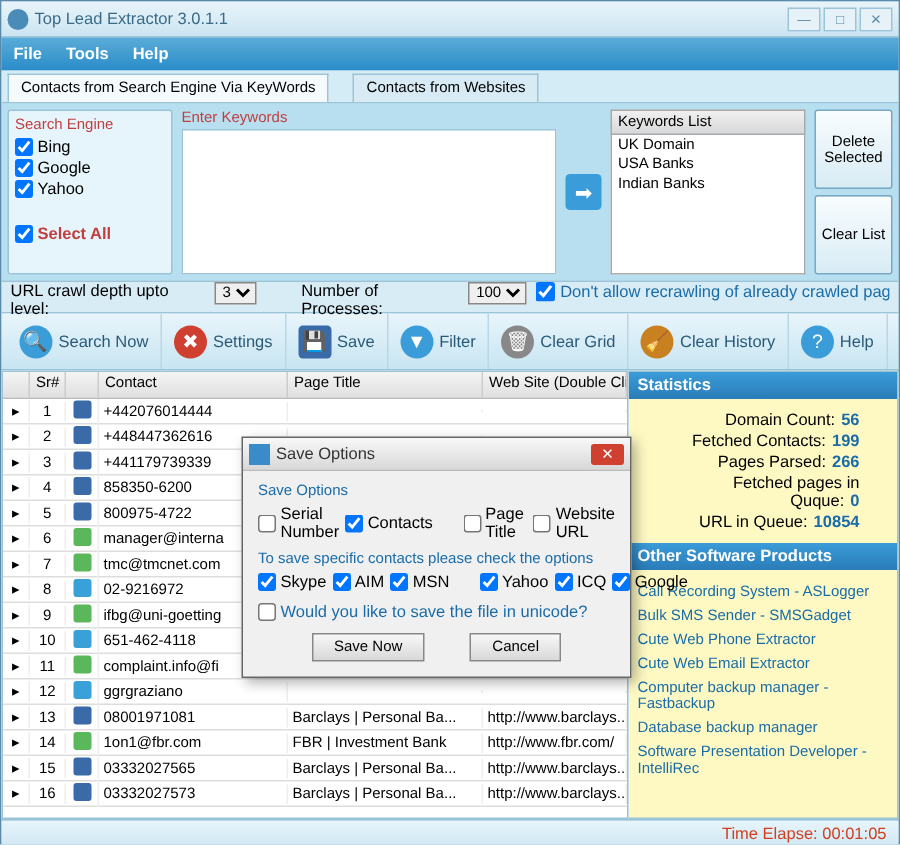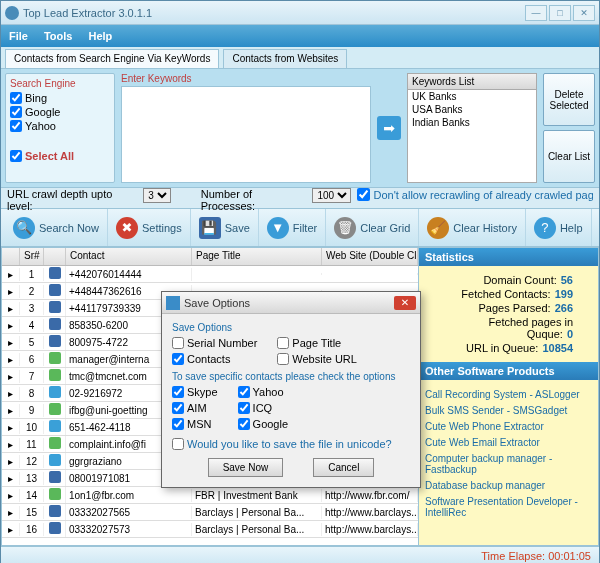--- a/index.html
+++ b/index.html
@@ -6,21 +6,21 @@
 html,body{width:600px;height:563px;overflow:hidden}
 .win{width:600px;height:563px;background:#b8dff0;border:1px solid #5a8aa8;position:relative}
 .titlebar{height:24px;background:linear-gradient(#e8f4fa,#cce5f2);display:flex;align-items:center;padding:0 4px;border-bottom:1px solid #a0c4d8}
 .titlebar .appicon{width:14px;height:14px;background:#4a8cb8;border-radius:50%;margin-right:4px}
 .titlebar .title{color:#3a6a88;font-size:11px}
 .titlebar .wbtns{margin-left:auto;display:flex;gap:2px}
 .wbtn{width:22px;height:16px;background:#e6f2f8;border:1px solid #9bc4d8;display:flex;align-items:center;justify-content:center;color:#5a8aa8;font-size:9px;cursor:pointer}
 .menubar{height:22px;background:linear-gradient(#5aacd8,#2a8cc8);display:flex;align-items:center;padding:0 8px;gap:16px;color:#fff;font-weight:bold}
 .menuitem{cursor:pointer}
 .tabs{height:22px;background:#d4ecf5;display:flex;padding:2px 4px 0 4px;border-bottom:1px solid #9bc4d8}
-.tab{padding:3px 8px;background:#f5fafd;border:1px solid #9bc4d8;border-bottom:none;margin-right:4px;cursor:pointer;font-size:10px}
+.tab{padding:3px 8px;background:#f5fafd;border:1px solid #9bc4d8;border-bottom:none;margin-right:16px;cursor:pointer;font-size:10px}
 .tab.inactive{background:#d8ebf4}
 .searchrow{background:#b8dff0;padding:4px;display:flex;gap:6px;height:118px}
 .panel{background:#e6f5fb;border:1px solid #9bc4d8;border-radius:2px;padding:4px}
 .searcheng{width:110px}
 .searcheng .hdr{color:#c04040;font-size:10px;margin-bottom:3px}
 .chk{display:flex;align-items:center;gap:3px;margin:2px 0;font-size:10px}
 .chk input{width:12px;height:12px}
 .keywords{flex:1;display:flex;flex-direction:column}
 .keywords .hdr{color:#c04040;font-size:10px;margin-bottom:2px}
 .keywords textarea{flex:1;border:1px solid #9bc4d8;resize:none;font-size:10px;padding:2px}
@@ -61,21 +61,21 @@
 .elapse{color:#d04020}
 
 .modal{position:absolute;left:160px;top:290px;width:260px;background:#f0f0f0;border:1px solid #666;box-shadow:3px 3px 8px rgba(0,0,0,.3);z-index:100}
 .mtitle{height:22px;background:linear-gradient(#f8f8f8,#d8d8d8);display:flex;align-items:center;padding:0 4px;border-bottom:1px solid #bbb}
 .mtitle .micon{width:14px;height:14px;background:#3a8cc8;margin-right:4px}
 .mtitle .mt{font-size:11px;color:#333}
 .mtitle .mclose{margin-left:auto;width:22px;height:14px;background:#d04030;color:#fff;display:flex;align-items:center;justify-content:center;font-size:10px;border-radius:2px;cursor:pointer}
 .mbody{padding:6px 10px}
 .mhdr{color:#1a6ca8;font-size:10px;margin:2px 0 4px}
 .mrow{display:flex;gap:20px;margin:3px 0}
-.mcol{display:flex;flex-direction:column;gap:4px}
+.mcol{display:flex;flex-direction:row;gap:4px}
 .mchk{display:flex;align-items:center;gap:3px;font-size:10px}
 .mchk input{width:12px;height:12px}
 .mbtns{display:flex;gap:30px;justify-content:center;margin:8px 0 4px}
 .mbtn{padding:3px 14px;background:linear-gradient(#f8f8f8,#d8d8d8);border:1px solid #888;font-size:10px;cursor:pointer}
 .selall{color:#c04040;font-weight:bold}
 </style>
 </head>
 <body>
 
 <div class="win">
@@ -119,21 +119,21 @@
         </label>
   </div>
   <div class="keywords">
    <div class="hdr">Enter Keywords</div>
    <textarea style=""></textarea>
   </div>
   <div class="arrow">➡</div>
   <div class="kwlist">
    <div class="hdr">Keywords List</div>
    <div class="list">
-    <div>UK Banks</div>
+    <div>UK Domain</div>
     <div>USA Banks</div>
     <div>Indian Banks</div>
    </div>
   </div>
   <div class="sidebtns">
    <div class="sidebtn">Delete Selected</div>
    <div class="sidebtn">Clear List</div>
   </div>
  </div>
  <div class="crawlrow">

